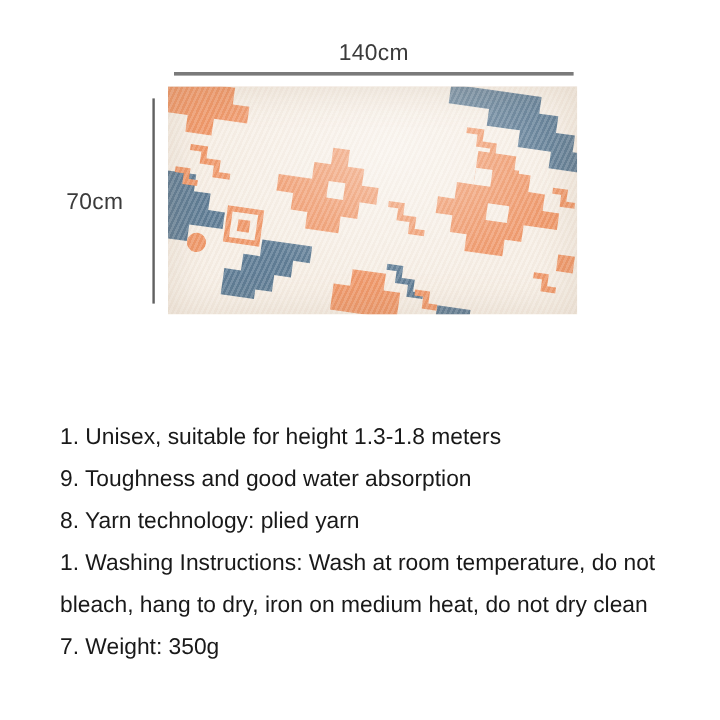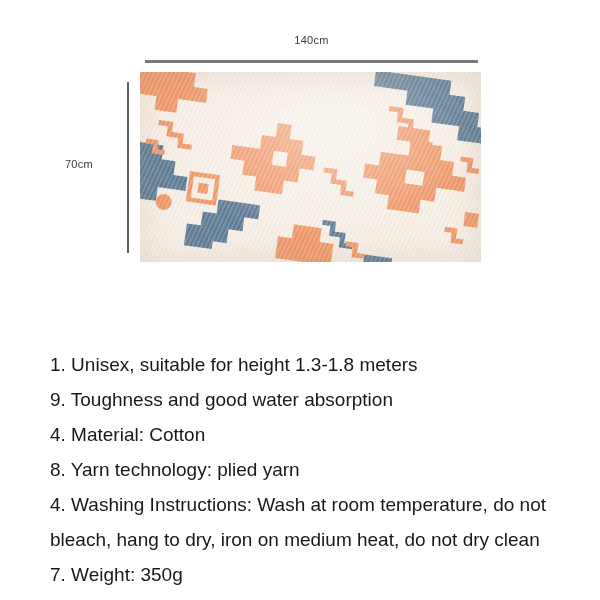--- a/index.html
+++ b/index.html
@@ -7,21 +7,21 @@
     position:relative;
     width:600px;height:600px;
     background:#ffffff;
     font-family:"Liberation Sans", sans-serif;
     overflow:hidden;
   }
   
   .dim-label{
     position:absolute;
     color:#3b3b3b;
-    font-size:11px;
+    font-size:19px;
     letter-spacing:.3px;
   }
   .dim-label-w{left:145px;top:34px;width:333px;text-align:center;}
   .dim-label-h{left:44px;top:158px;width:70px;text-align:center;}
   .dim-line-h{
     position:absolute;left:145px;top:60px;width:333px;height:3px;
     background:#7a7a7a;
   }
   .dim-line-v{
     position:absolute;left:127px;top:82px;width:2px;height:171px;
@@ -104,19 +104,18 @@
 
         </g>
       </svg>
       <div class="texture"></div>
     </div>
   </div>
 
   <div class="features">
     <div class="feature-item">1. Unisex, suitable for height 1.3-1.8 meters</div>
     <div class="feature-item">9. Toughness and good water absorption</div>
-    <div class="feature-item">4. Material: Cotton</div>
     <div class="feature-item">8. Yarn technology: plied yarn</div>
-    <div class="feature-item">4. Washing Instructions: Wash at room temperature, do not bleach, hang to dry, iron on medium heat, do not dry clean</div>
+    <div class="feature-item">1. Washing Instructions: Wash at room temperature, do not bleach, hang to dry, iron on medium heat, do not dry clean</div>
     <div class="feature-item">7. Weight: 350g</div>
   </div>
 
 </div>
 
 </body></html>

